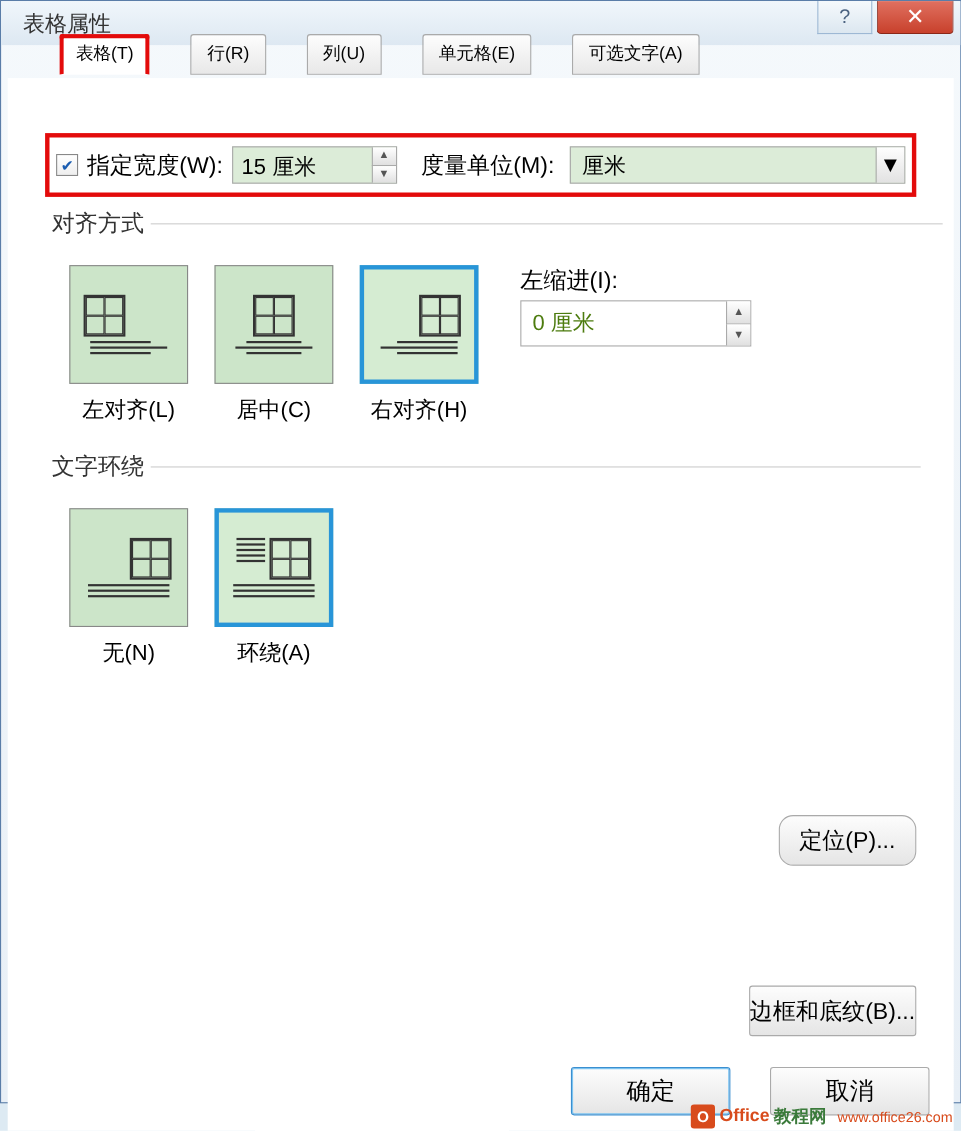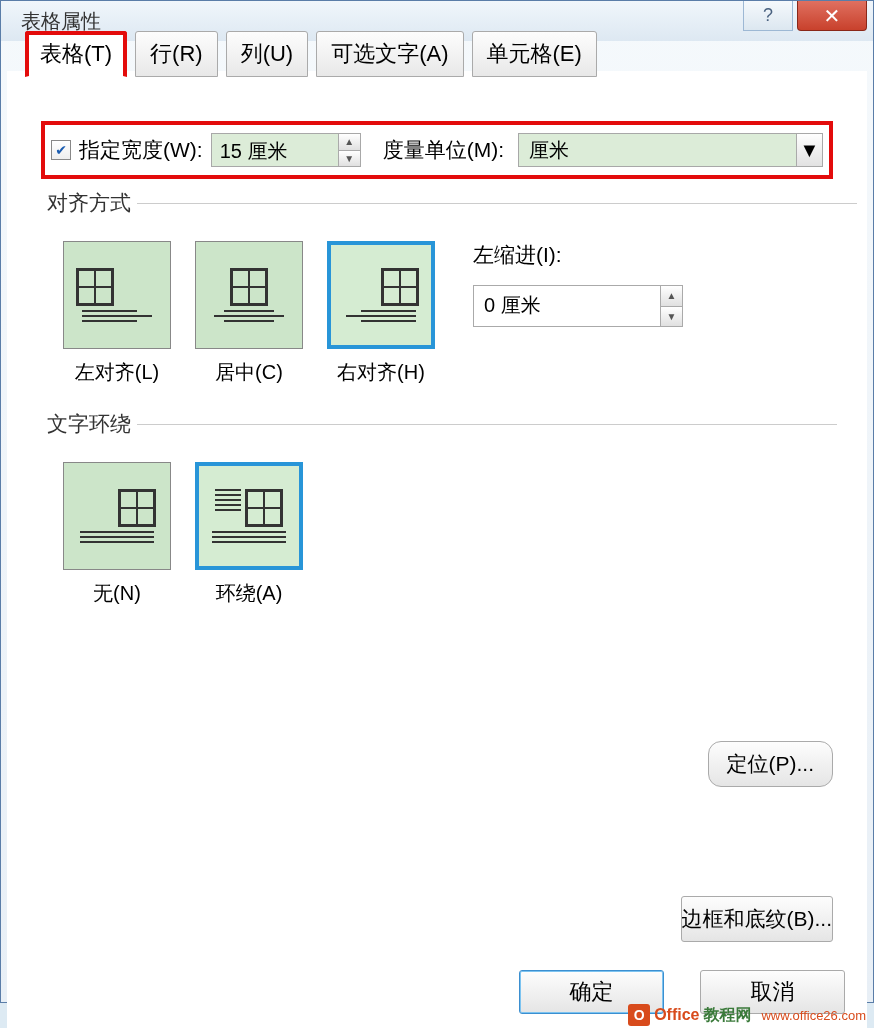--- a/index.html
+++ b/index.html
@@ -81,23 +81,24 @@
       top: -40px;
       left: 18px;
       display: flex;
       gap: 8px;
     }
     .tab {
       padding: 7px 14px;
       background: linear-gradient(to bottom, #fdfdfd, #e8e8e8);
       border: 1px solid #aaa;
       border-radius: 3px 3px 0 0;
-      font-size: 22px;
+      font-size: 16px;
       cursor: pointer;
       position: relative;
+      margin-left: 29px;
     }
     .tab.active {
       background: #fff;
       border-bottom: 1px solid #fff;
       z-index: 2;
     }
     .highlight-tab {
       border: 4px solid #e30b0b;
       padding: 4px 11px 5px 11px;
     }
@@ -231,30 +232,30 @@
     .align-lines.right div:nth-child(3){width:55px;}
     .align-caption {
       font-size: 20px;
       margin-top: 10px;
     }
     .indent-col {
       margin-left: 14px;
     }
     .indent-label {
       font-size: 21px;
-      margin-bottom:16px;
+      margin-bottom:4px;
     }
     .indent-spinner {
       width: 210px;
       height: 42px;
       border: 1px solid #aaa;
       display:flex;
     }
     .indent-spinner .val {
-      flex:1;padding:6px 10px;font-size:20px;color:#000000;
+      flex:1;padding:6px 10px;font-size:20px;color:#4d7c0f;
     }
     .wrap-row {
       display: flex;
       gap: 24px;
       margin: 24px 0 0 36px;
       align-items: flex-start;
     }
     .position-btn {
       position: absolute;
       right: 34px;
@@ -332,22 +333,22 @@
       <div class="btn-help">?</div>
       <div class="btn-close">✕</div>
     </div>
   </div>
 
   <div class="content">
     <div class="tabs">
       <div class="tab active highlight-tab"><span>表格(T)</span></div>
       <div class="tab"><span>行(R)</span></div>
       <div class="tab"><span>列(U)</span></div>
+      <div class="tab"><span>单元格(E)</span></div>
       <div class="tab"><span>可选文字(A)</span></div>
-      <div class="tab"><span>单元格(E)</span></div>
     </div>
 
 
     <div class="size-row">
       <div class="checkbox">✔</div>
       <span class="size-label">指定宽度(W):</span>
       <div class="spinner">
         <div class="spinner-input">15 厘米</div>
         <div class="spinner-btns">
           <div>▲</div>

